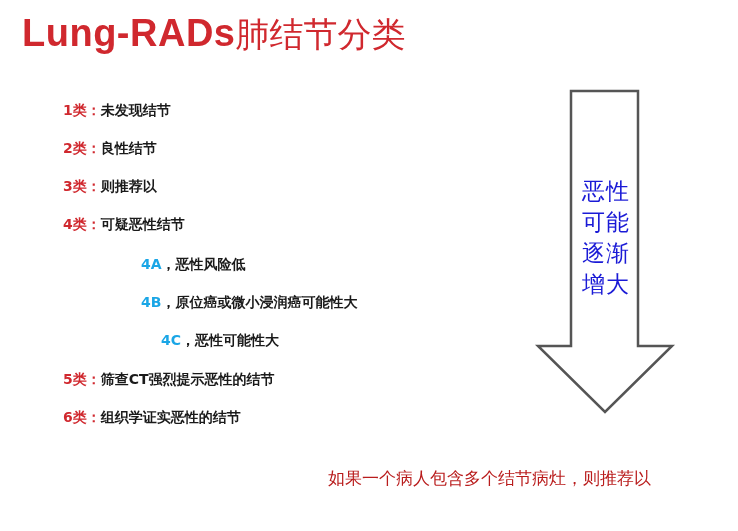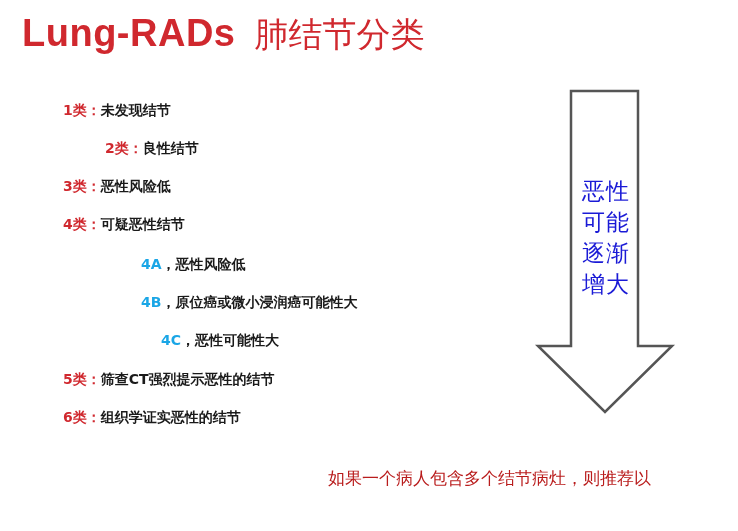--- a/index.html
+++ b/index.html
@@ -1,44 +1,44 @@
 <!DOCTYPE html>
 <html><head>
 <meta charset="utf-8">
 <style>
   html, body { margin: 0; padding: 0; background: #ffffff; }
   body { width: 738px; height: 531px; position: relative; overflow: hidden;
          font-family: "DejaVu Sans", "Liberation Sans", sans-serif; }
   .title { position: absolute; left: 22px; top: 12px; color: #d0282e; white-space: nowrap; }
   .title .en { font-family: "Liberation Sans", sans-serif; font-weight: bold; font-size: 38px; letter-spacing: 0.5px; }
-  .title .zh { font-family: "DejaVu Sans", sans-serif; font-weight: normal; font-size: 34px; margin-left: 19px; }
+  .title .zh { font-family: "DejaVu Sans", sans-serif; font-weight: normal; font-size: 34px; }
   .item { position: absolute; font-size: 14px; font-weight: bold; color: #1a1a1a; white-space: nowrap; line-height: 24px; }
   .item .lbl { color: #d0282e; }
   .item .sub { color: #1aa6e6; }
   .arrow { position: absolute; left: 0; top: 0; }
   .arrow-text { position: absolute; left: 575px; top: 176px; width: 62px; color: #1a1ad6;
                 font-size: 23px; line-height: 31px; text-align: center; letter-spacing: 1px; }
   .note { position: absolute; left: 328px; top: 467px; color: #b91c1c; font-family: "DejaVu Serif", serif;
           font-size: 17px; line-height: 22px; white-space: nowrap; }
 </style>
 </head>
 <body>
 
 <div class="title">
   <span class="en">Lung-RADs</span><span class="zh">肺结节分类</span>
 </div>
 
 <div class="item" style="left:63px; top:98px;">
   <span class="lbl">1类：</span><span>未发现结节</span>
 </div>
-<div class="item" style="left:63px; top:136px;margin-left:42px;">
+<div class="item" style="left:63px; top:136px;">
   <span class="lbl">2类：</span><span>良性结节</span>
 </div>
 <div class="item" style="left:63px; top:174px;">
-  <span class="lbl">3类：</span><span>恶性风险低</span>
+  <span class="lbl">3类：</span><span>则推荐以</span>
 </div>
 <div class="item" style="left:63px; top:212px;">
   <span class="lbl">4类：</span><span>可疑恶性结节</span>
 </div>
 
 <div class="item" style="left:141px; top:252px;">
   <span class="sub">4A</span><span>，恶性风险低</span>
 </div>
 <div class="item" style="left:141px; top:290px;">
   <span class="sub">4B</span><span>，原位癌或微小浸润癌可能性大</span>

